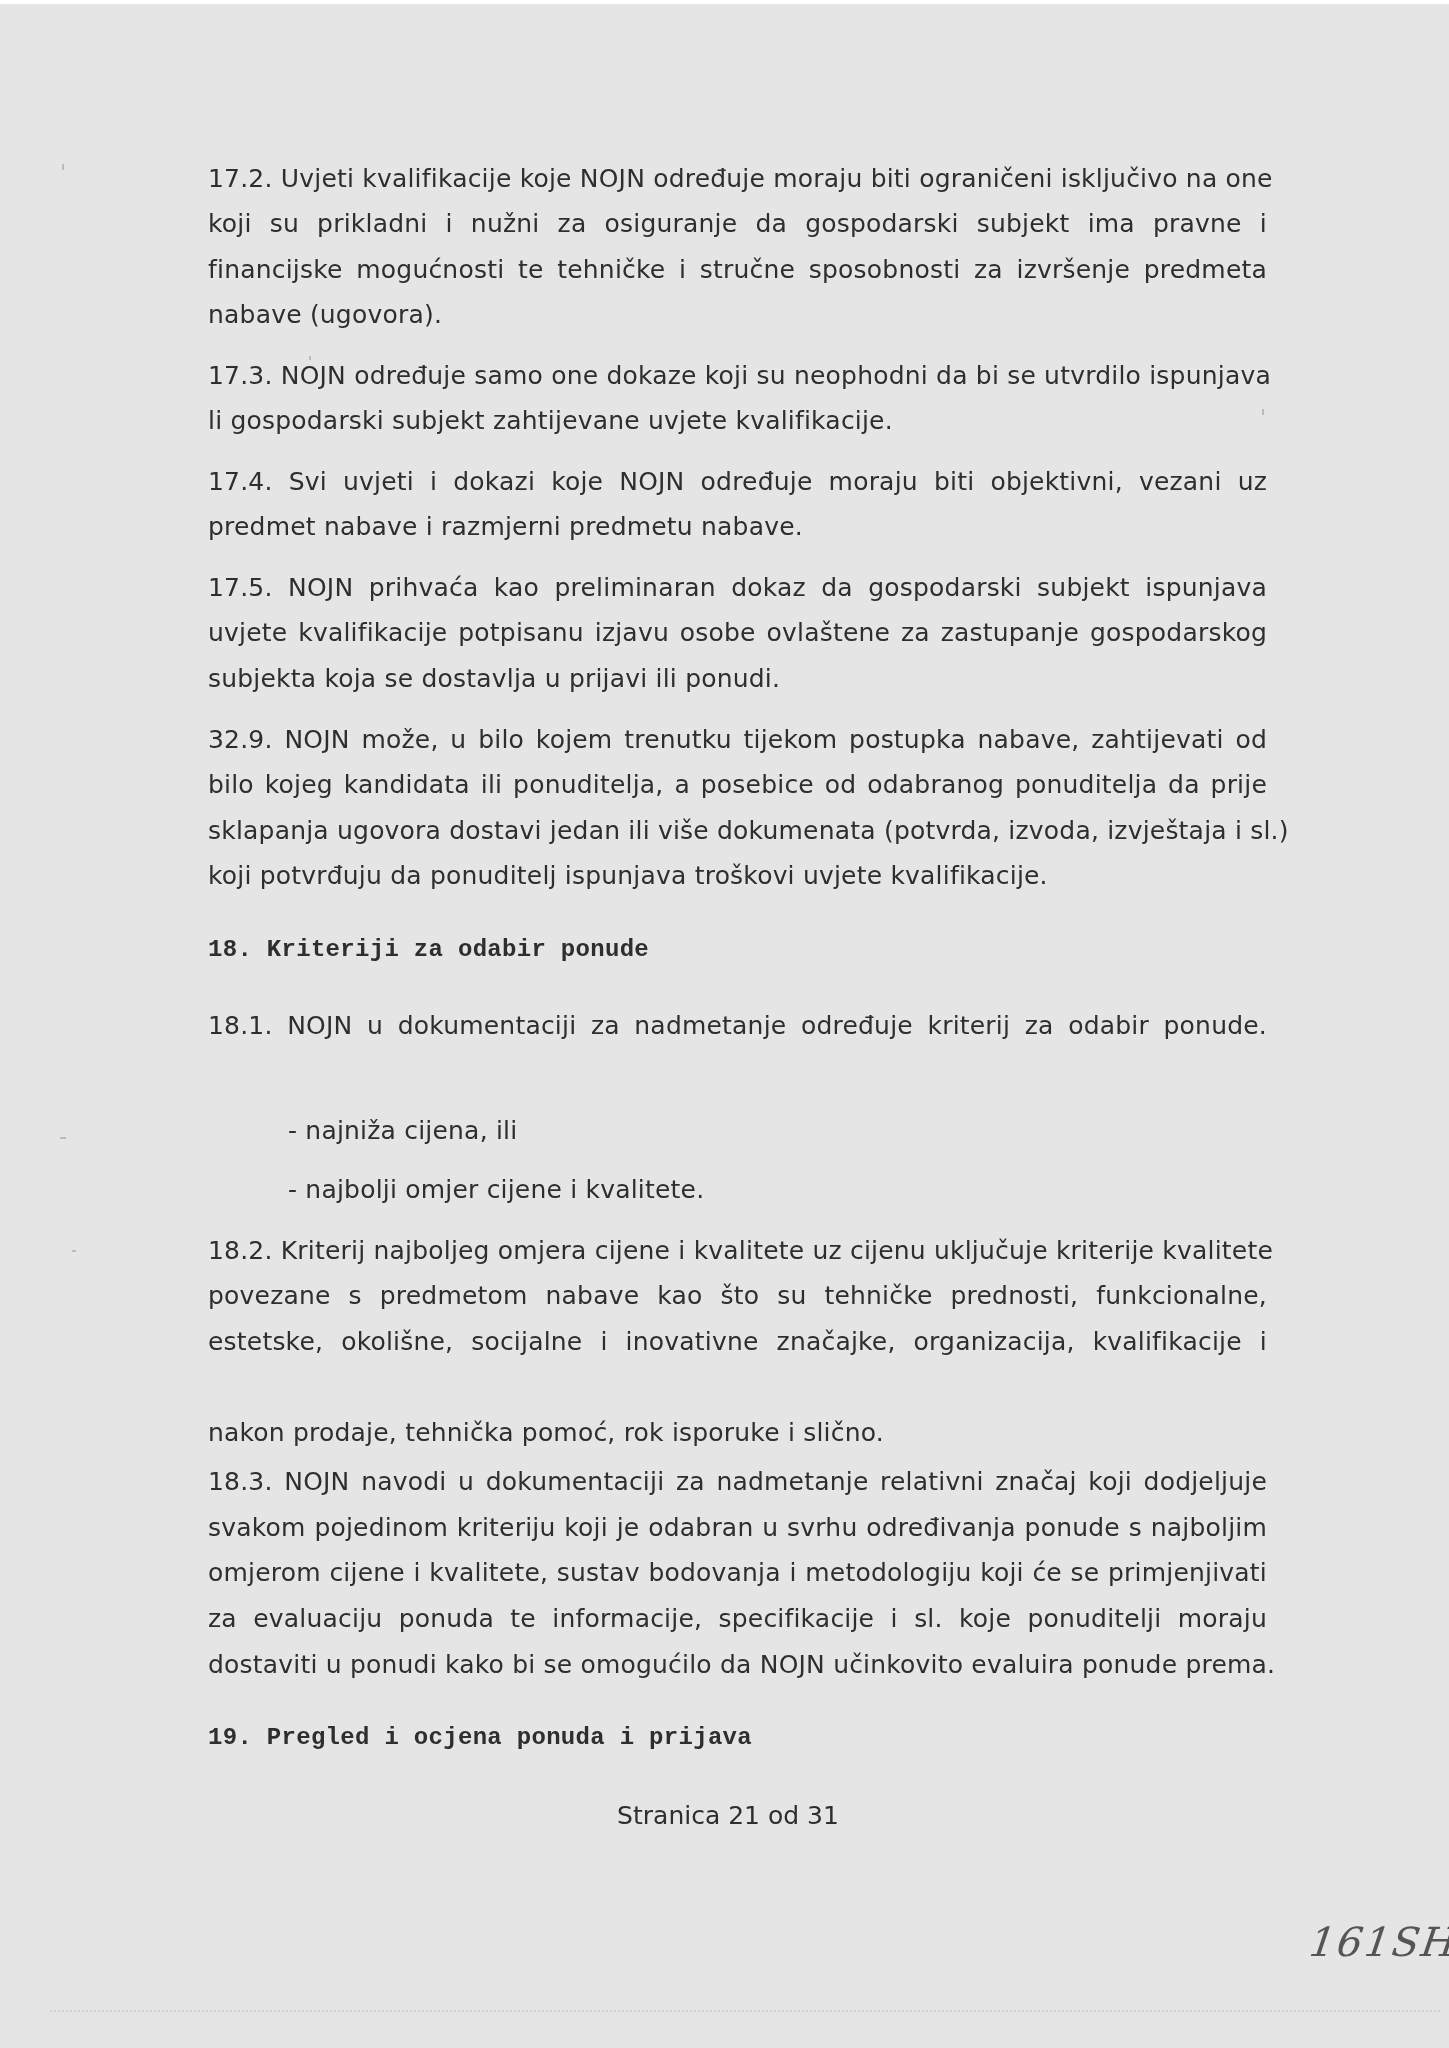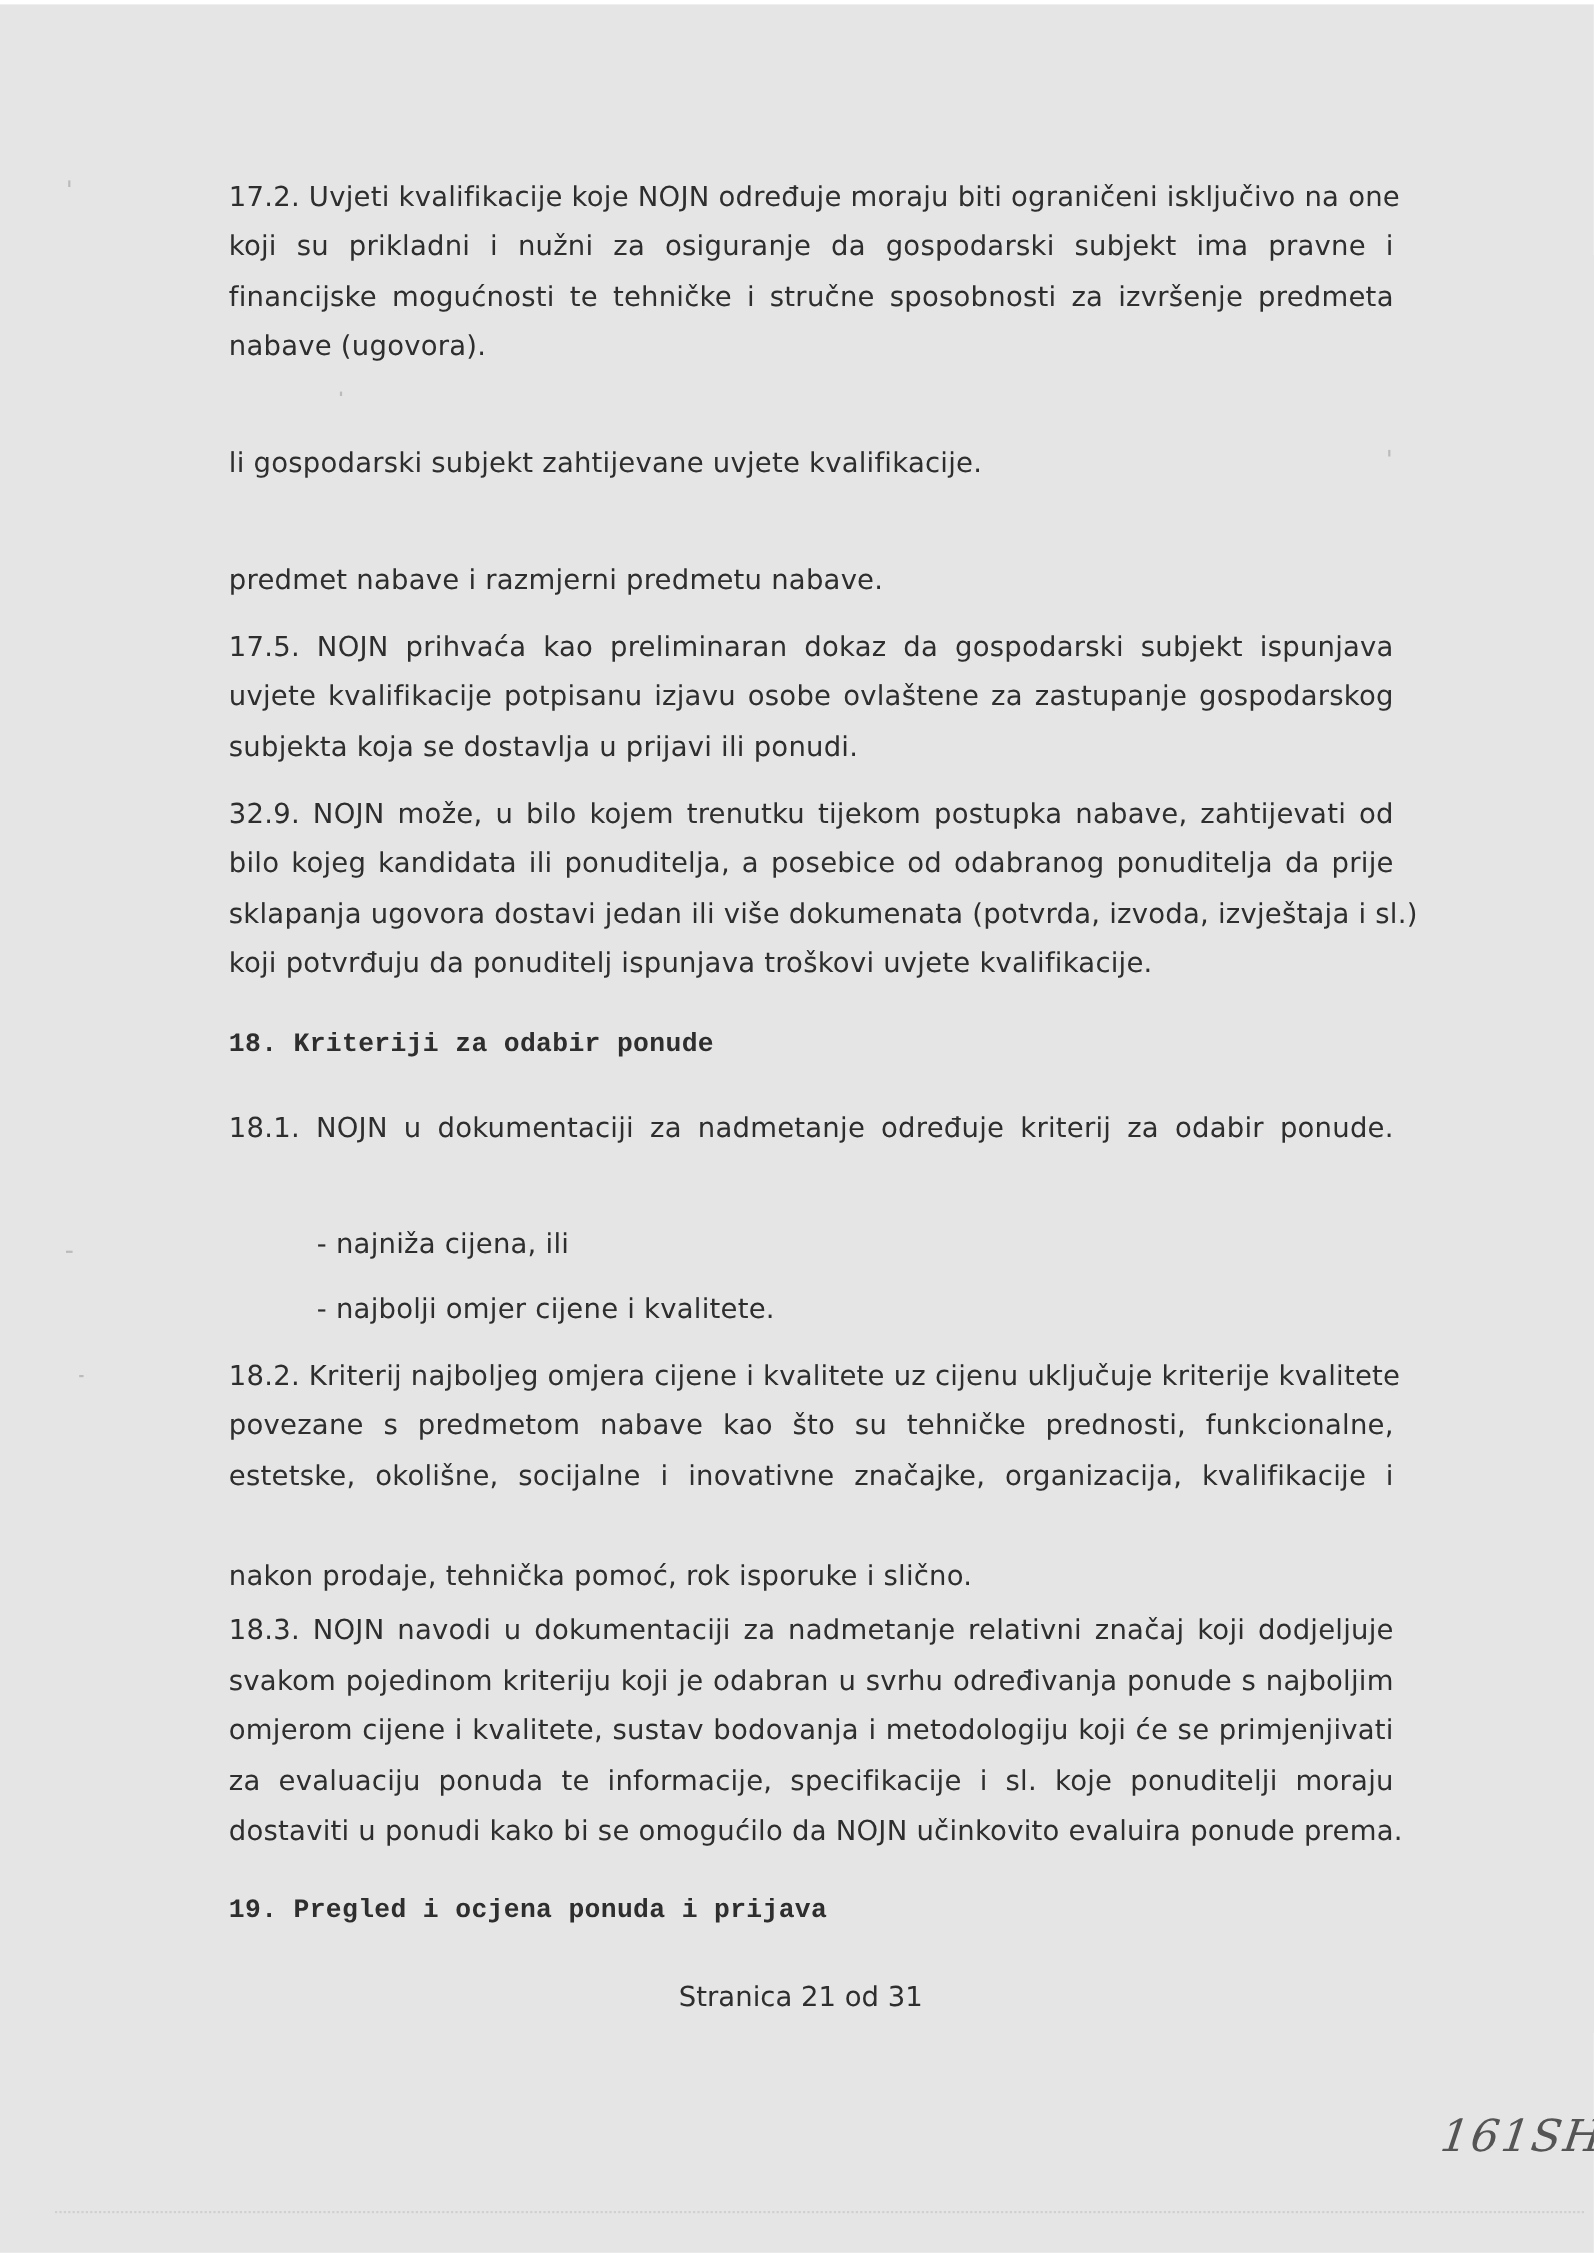--- a/index.html
+++ b/index.html
@@ -23,22 +23,24 @@
 </head>
 <body>
 
 <div class="page">
 
   <div class="line just" style="top:160px">17.2. Uvjeti kvalifikacije koje NOJN određuje moraju biti ograničeni isključivo na one</div>
   <div class="line just" style="top:205px">koji su prikladni i nužni za osiguranje da gospodarski subjekt ima pravne i</div>
   <div class="line just" style="top:251px">financijske mogućnosti te tehničke i stručne sposobnosti za izvršenje predmeta</div>
   <div class="line" style="top:296px">nabave (ugovora).</div>
 
+  <div class="line just" style="top:357px">17.3. NOJN određuje samo one dokaze koji su neophodni da bi se utvrdilo ispunjava</div>
   <div class="line" style="top:402px">li gospodarski subjekt zahtijevane uvjete kvalifikacije.</div>
 
+  <div class="line just" style="top:463px">17.4. Svi uvjeti i dokazi koje NOJN određuje moraju biti objektivni, vezani uz</div>
   <div class="line" style="top:508px">predmet nabave i razmjerni predmetu nabave.</div>
 
   <div class="line just" style="top:569px">17.5. NOJN prihvaća kao preliminaran dokaz da gospodarski subjekt ispunjava</div>
   <div class="line just" style="top:614px">uvjete kvalifikacije potpisanu izjavu osobe ovlaštene za zastupanje gospodarskog</div>
   <div class="line" style="top:660px">subjekta koja se dostavlja u prijavi ili ponudi.</div>
 
   <div class="line just" style="top:721px">32.9. NOJN može, u bilo kojem trenutku tijekom postupka nabave, zahtijevati od</div>
   <div class="line just" style="top:766px">bilo kojeg kandidata ili ponuditelja, a posebice od odabranog ponuditelja da prije</div>
   <div class="line just" style="top:812px">sklapanja ugovora dostavi jedan ili više dokumenata (potvrda, izvoda, izvještaja i sl.)</div>
   <div class="line" style="top:857px">koji potvrđuju da ponuditelj ispunjava troškovi uvjete kvalifikacije.</div>

